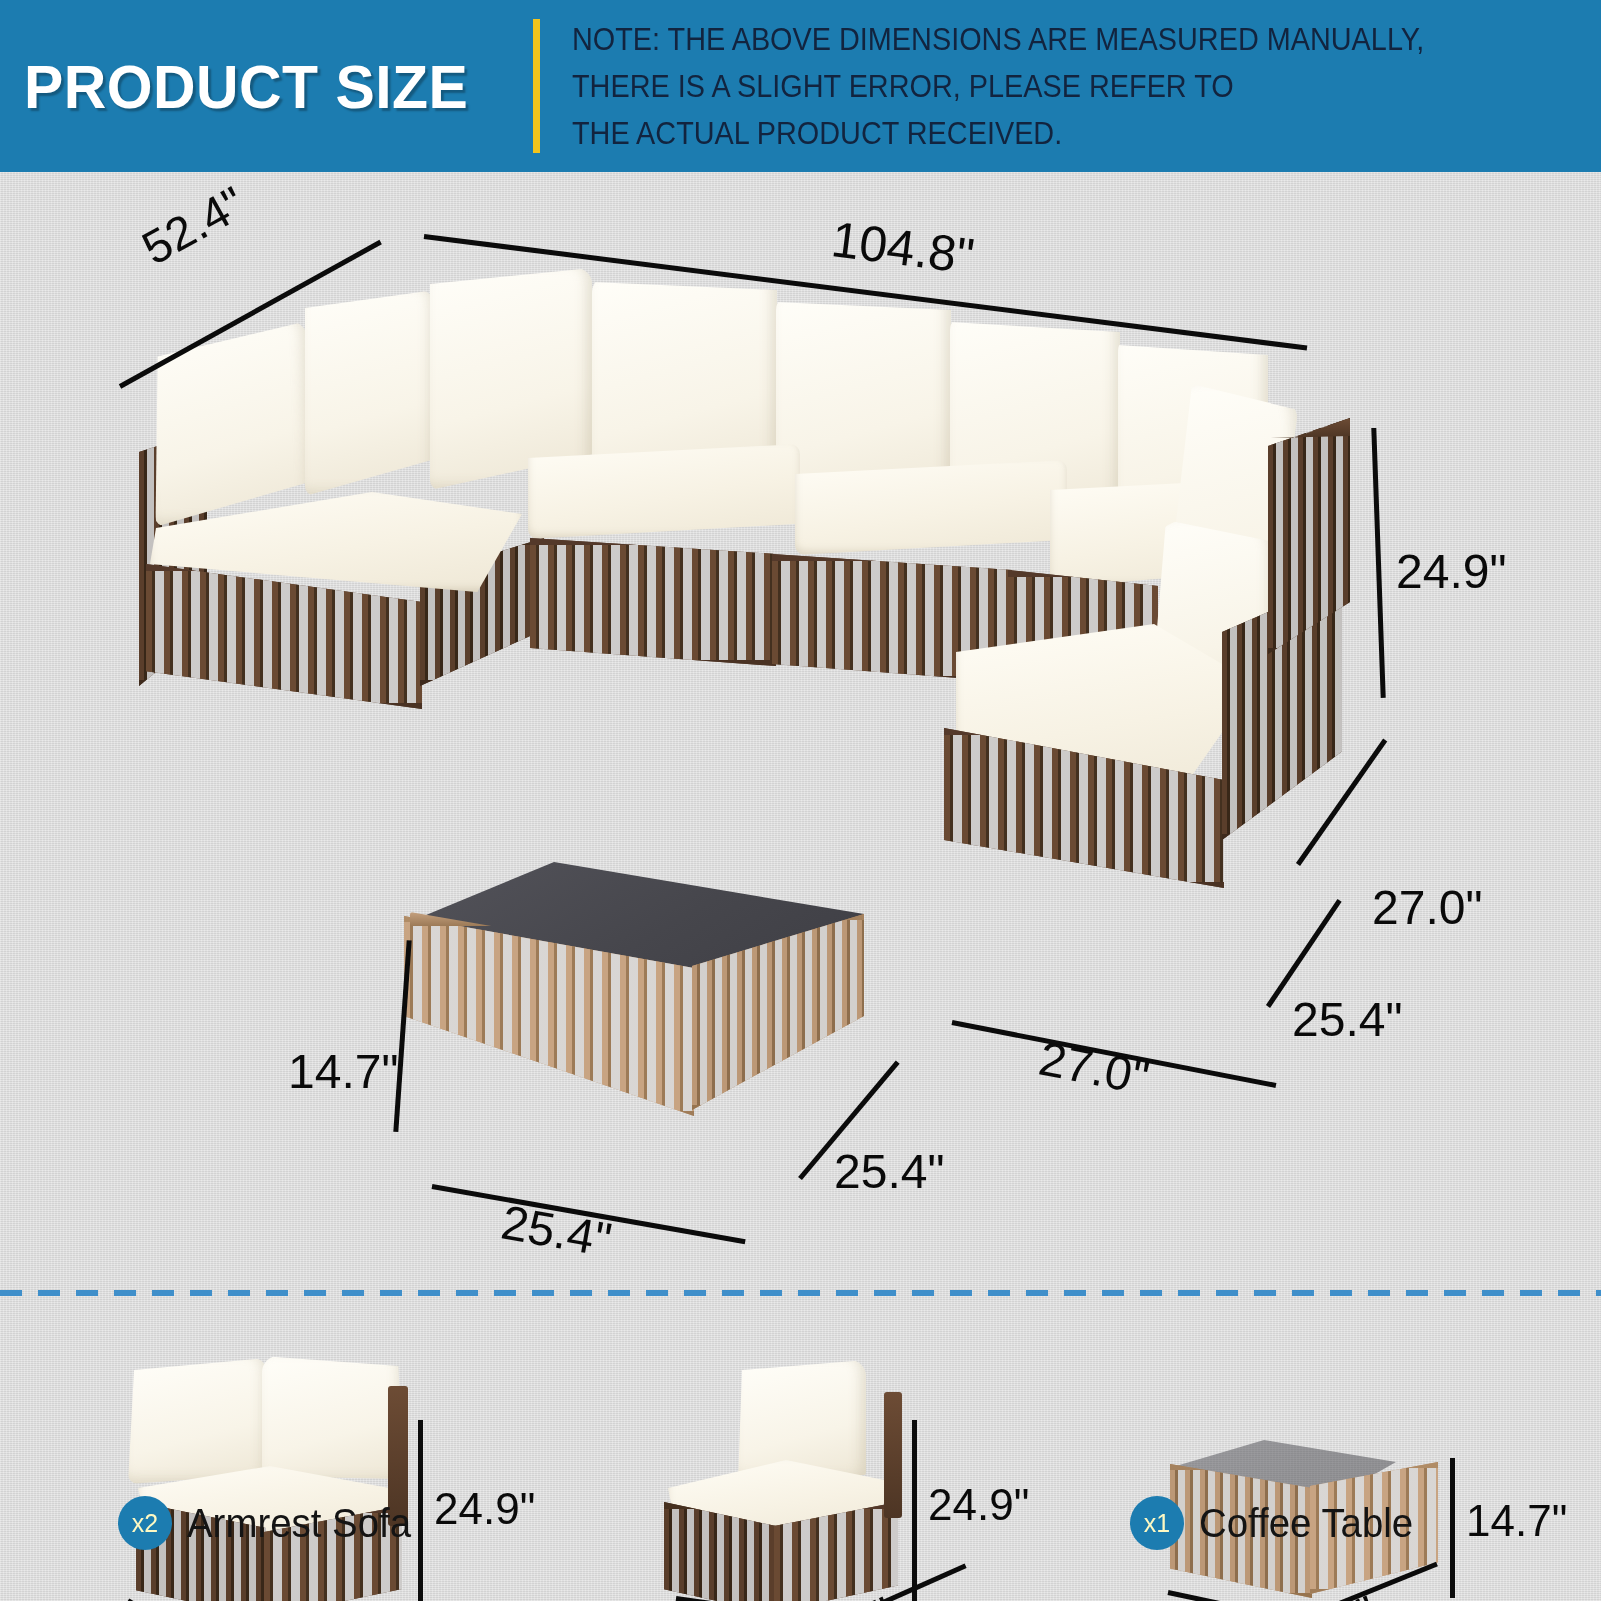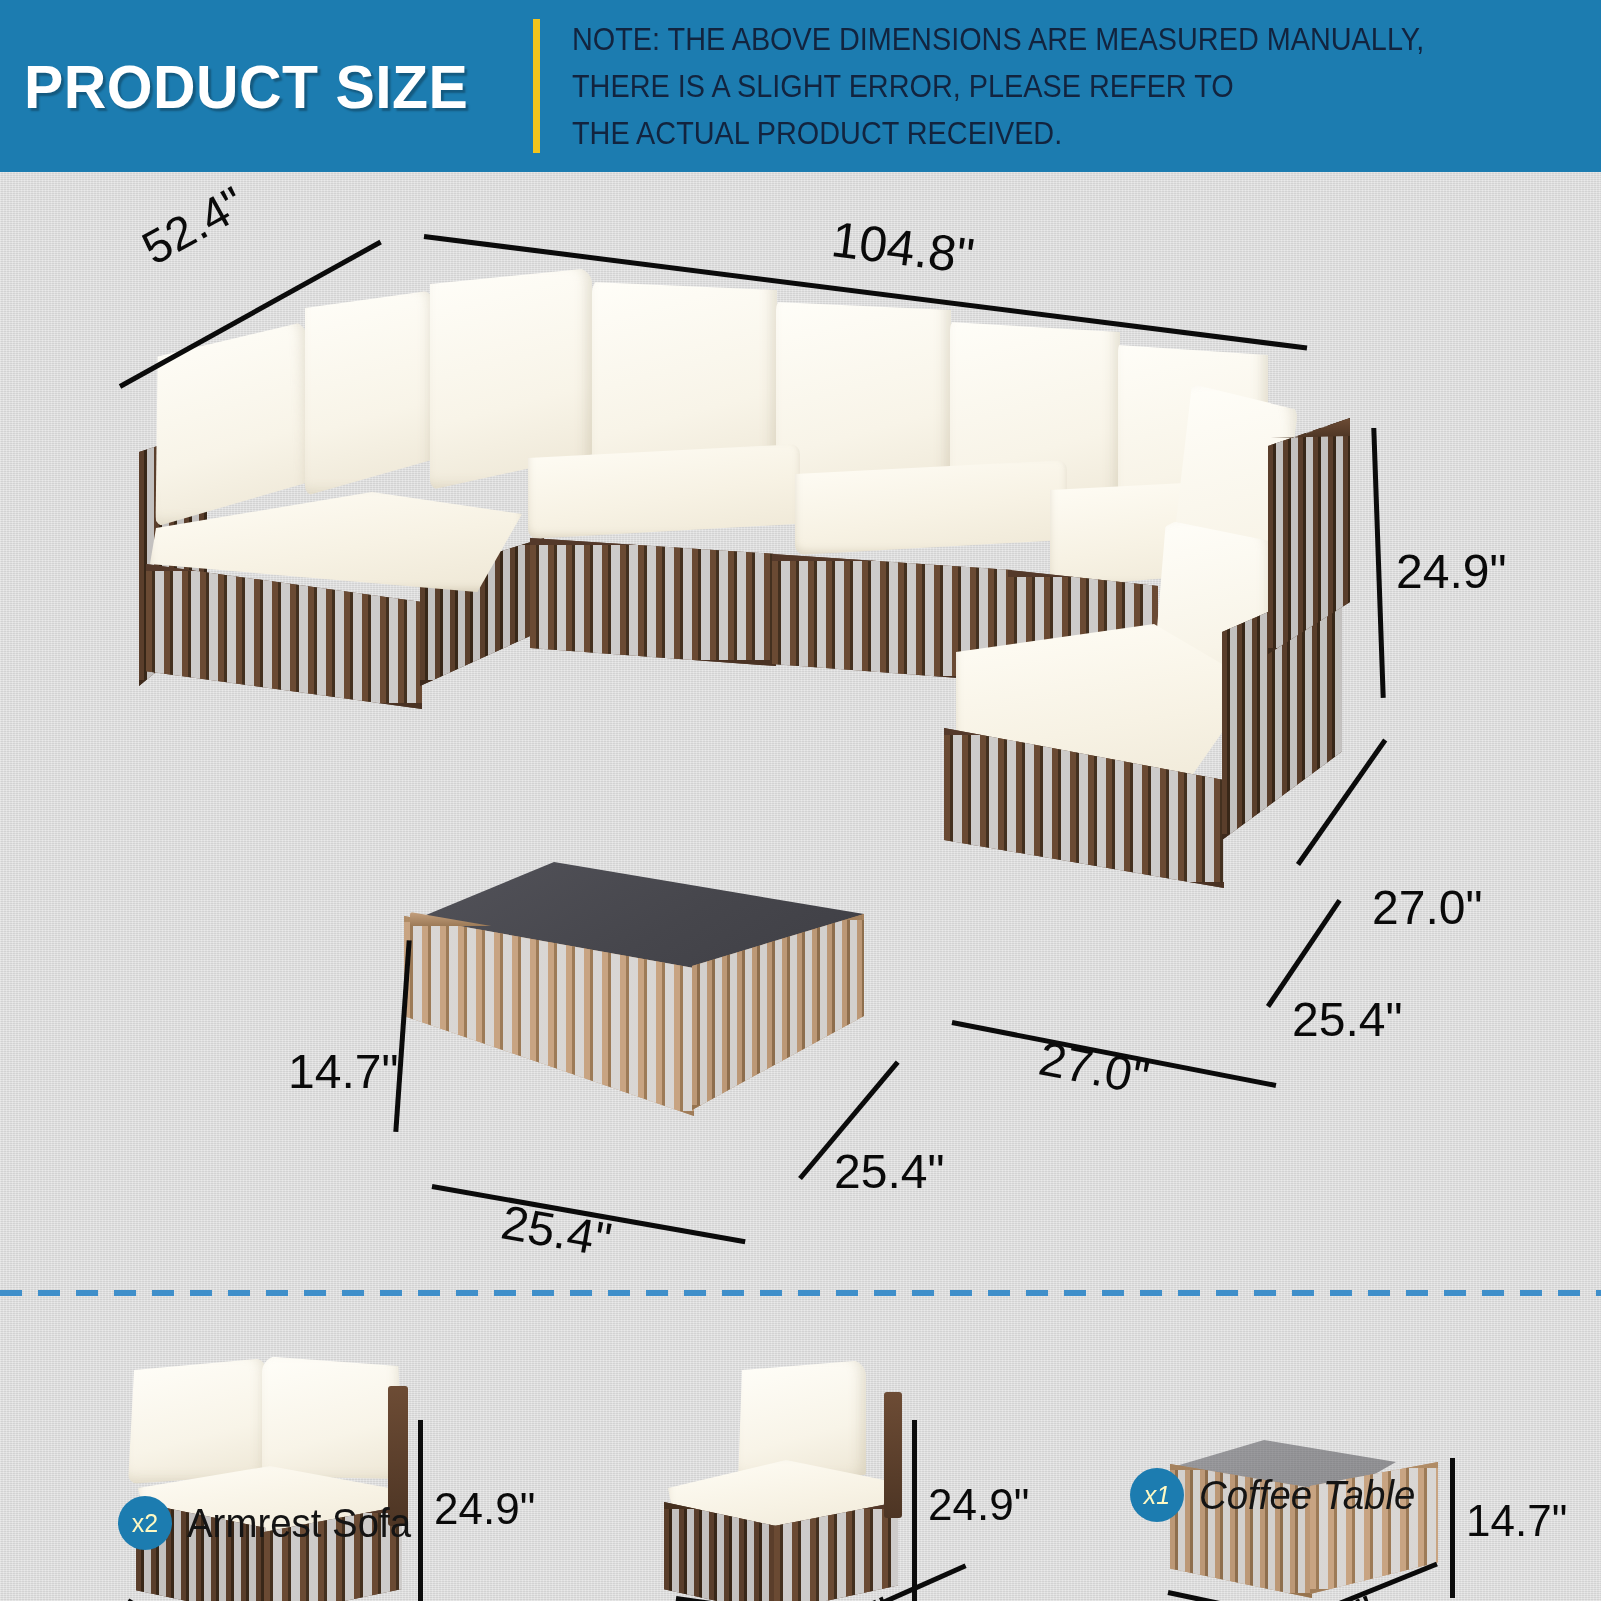--- a/index.html
+++ b/index.html
@@ -355,18 +355,18 @@
     <div class="dimline" style="left:1322px; top:1436px; width:124px; height:5px; transform: rotate(-22deg);"></div>
     <div class="dimlabel" style="left:1280px; top:1450px; font-size:44px; transform: rotate(-22deg);">25.4"</div>
   </div>
 
   <div class="legend-item" style="left:118px; top:1324px;">
     <div class="legend-badge">x2</div>
     <div class="legend-label">Armrest Sofa</div>
   </div>
 
 
-  <div class="legend-item" style="left:1130px; top:1296px;font-style:italic;">
+  <div class="legend-item" style="left:1130px; top:1324px;">
     <div class="legend-badge">x1</div>
     <div class="legend-label">Coffee Table</div>
   </div>
 
 </div>
 
 </body></html>

